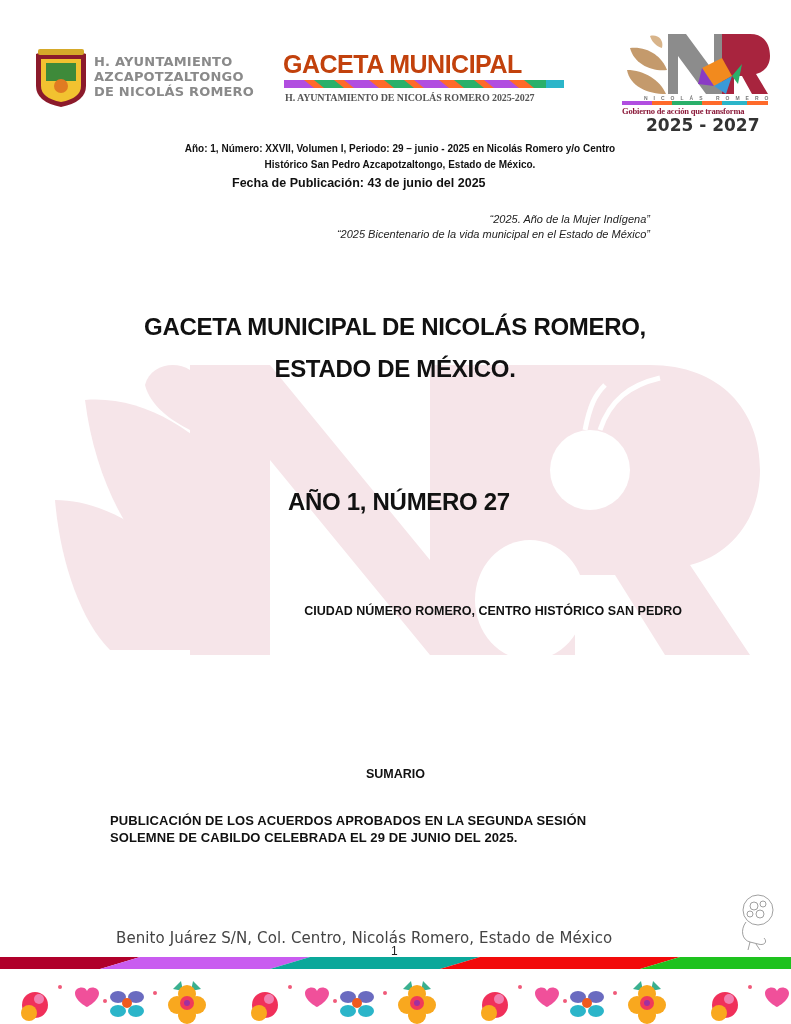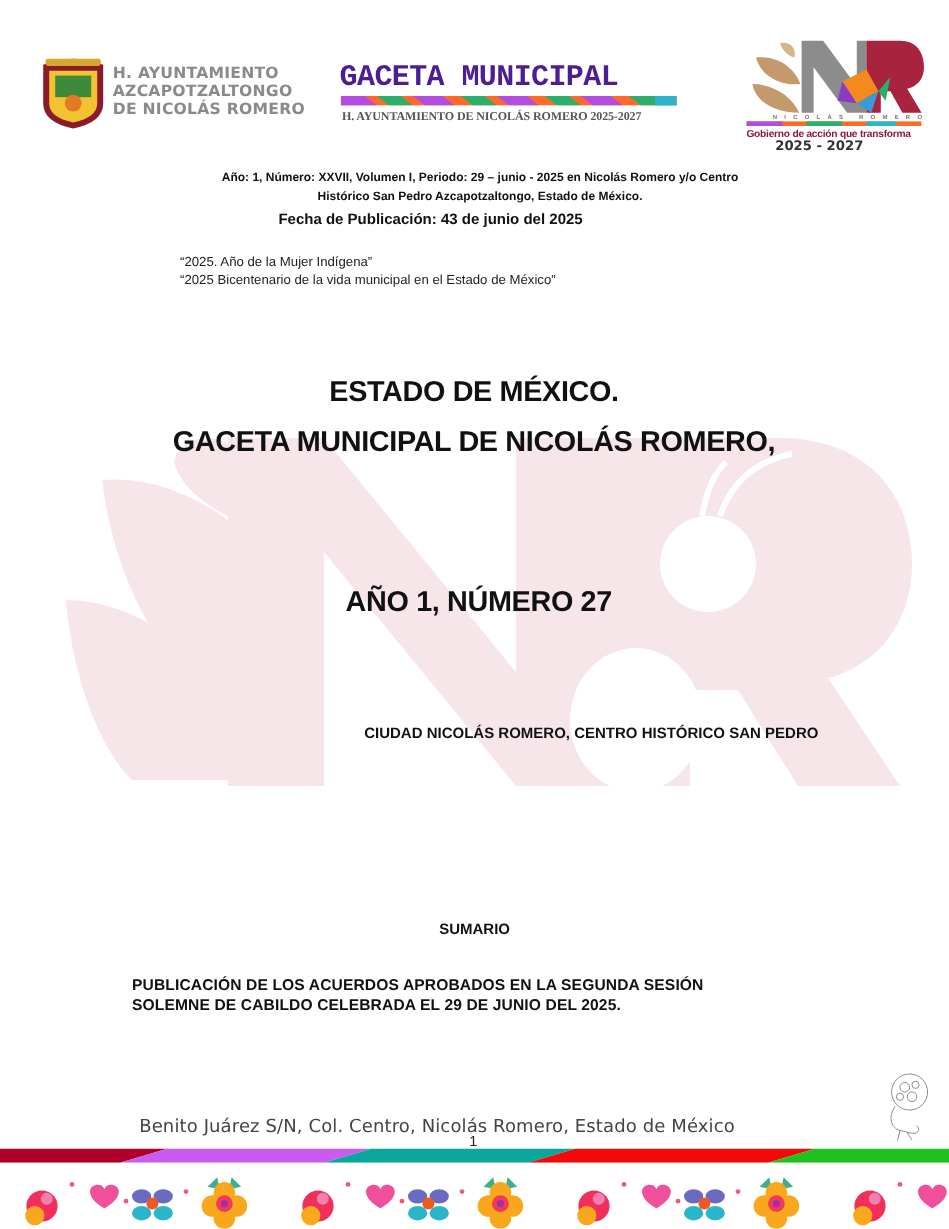--- a/index.html
+++ b/index.html
@@ -5,33 +5,33 @@
   html,body{margin:0;padding:0;background:#fff;}
   body{width:791px;height:1024px;position:relative;overflow:hidden;font-family:"Liberation Sans",sans-serif;color:#111;}
   .abs{position:absolute;}
   
   .watermark{position:absolute;left:0;top:0;width:791px;height:1024px;z-index:0;}
   .content{position:relative;z-index:1;}
   
   .crest{left:32px;top:46px;width:58px;height:62px;}
   .ayto{left:94px;top:54px;font-size:13px;line-height:15px;font-weight:bold;color:#8a8a8a;letter-spacing:0.2px;font-family:"DejaVu Sans",sans-serif;}
   
-  .gaceta-title{left:283px;top:50px;font-size:25px;font-weight:bold;color:#4c1d95;font-family:Liberation Mono, monospace;letter-spacing:-0.5px;}
+  .gaceta-title{left:283px;top:50px;font-size:25px;font-weight:bold;color:#c2410c;font-family:Liberation Sans, sans-serif;letter-spacing:-0.5px;}
   .gaceta-band{left:284px;top:80px;width:280px;height:8px;}
   .gaceta-sub{left:285px;top:92px;font-size:10px;font-weight:bold;color:#555;font-family:Liberation Serif, serif;letter-spacing:-0.1px;}
   
   .nr-logo{left:622px;top:28px;width:150px;height:74px;}
   .nr-name{left:644px;top:95px;font-size:5px;letter-spacing:6px;color:#777;font-weight:bold;}
   .nr-band{left:622px;top:101px;width:146px;height:4px;}
-  .nr-slogan{left:622px;top:106px;font-size:8.5px;font-weight:bold;color:#8b1a3a;font-family:Liberation Sans, sans-serif;letter-spacing:-0.2px;}
-  .nr-years{left:646px;top:115px;font-size:11px;font-weight:bold;color:#333;font-family:"DejaVu Sans",sans-serif;}
+  .nr-slogan{left:622px;top:106px;font-size:8.5px;font-weight:bold;color:#8b1a3a;font-family:Liberation Serif, serif;letter-spacing:-0.2px;}
+  .nr-years{left:646px;top:115px;font-size:17px;font-weight:bold;color:#333;font-family:"DejaVu Sans",sans-serif;}
   
   .meta{left:100px;width:600px;text-align:center;font-size:10px;font-weight:bold;line-height:16px;}
   .meta-date{left:232px;top:176px;font-size:12.5px;font-weight:bold;}
-  .slogans{left:150px;width:500px;text-align:left;font-size:11px;line-height:15px;color:#222;top:212px;}
+  .slogans{left:150px;width:500px;text-align:right;font-size:11px;line-height:15px;color:#222;top:212px;font-style:italic;}
   .main-title{left:90px;width:610px;text-align:center;font-size:24px;font-weight:bold;line-height:42px;top:306px;letter-spacing:-0.3px;}
   .issue{left:288px;top:488px;font-size:24px;font-weight:bold;letter-spacing:-0.3px;}
   .city{left:160px;width:522px;text-align:right;font-size:12.5px;font-weight:bold;line-height:18px;top:602px;}
   .sumario{left:100px;width:591px;text-align:center;top:767px;font-size:12.5px;font-weight:bold;}
   .summary-text{left:110px;width:600px;top:812px;font-size:13px;font-weight:bold;line-height:17px;letter-spacing:0.1px;}
   .address{left:116px;top:929px;font-size:15px;color:#444;font-family:"DejaVu Sans",sans-serif;letter-spacing:0.1px;}
   .page-num{left:391px;top:944px;font-size:12px;color:#222;}
   .figure{left:730px;top:892px;width:50px;height:60px;}
   .stripe{left:0;top:957px;width:791px;height:12px;}
   .flowers{left:0;top:975px;width:791px;height:49px;}
@@ -122,28 +122,28 @@
   <div class="abs meta" style="top:141px;">Año: 1, Número: XXVII, Volumen I, Periodo: 29 – junio - 2025 en Nicolás Romero y/o Centro</div>
   <div class="abs meta" style="top:157px;">Histórico San Pedro Azcapotzaltongo, Estado de México.</div>
   <div class="abs meta-date">Fecha de Publicación: 43 de junio del 2025</div>
 
   <div class="abs slogans">
     <div>“2025. Año de la Mujer Indígena”</div>
     <div>“2025 Bicentenario de la vida municipal en el Estado de México”</div>
   </div>
 
   <div class="abs main-title">
+    <div>GACETA MUNICIPAL DE NICOLÁS ROMERO,</div>
     <div>ESTADO DE MÉXICO.</div>
-    <div>GACETA MUNICIPAL DE NICOLÁS ROMERO,</div>
   </div>
 
   <div class="abs issue">AÑO 1, NÚMERO 27</div>
 
   <div class="abs city">
-    <div>CIUDAD NICOLÁS ROMERO, CENTRO HISTÓRICO SAN PEDRO</div>
+    <div>CIUDAD NÚMERO ROMERO, CENTRO HISTÓRICO SAN PEDRO</div>
   </div>
 
   <div class="abs sumario">SUMARIO</div>
   <div class="abs summary-text">
     <div>PUBLICACIÓN DE LOS ACUERDOS APROBADOS EN LA SEGUNDA SESIÓN</div>
     <div>SOLEMNE DE CABILDO CELEBRADA EL 29 DE JUNIO DEL 2025.</div>
   </div>
 
   <div class="abs address">Benito Juárez S/N, Col. Centro, Nicolás Romero, Estado de México</div>
   <div class="abs page-num">1</div>

